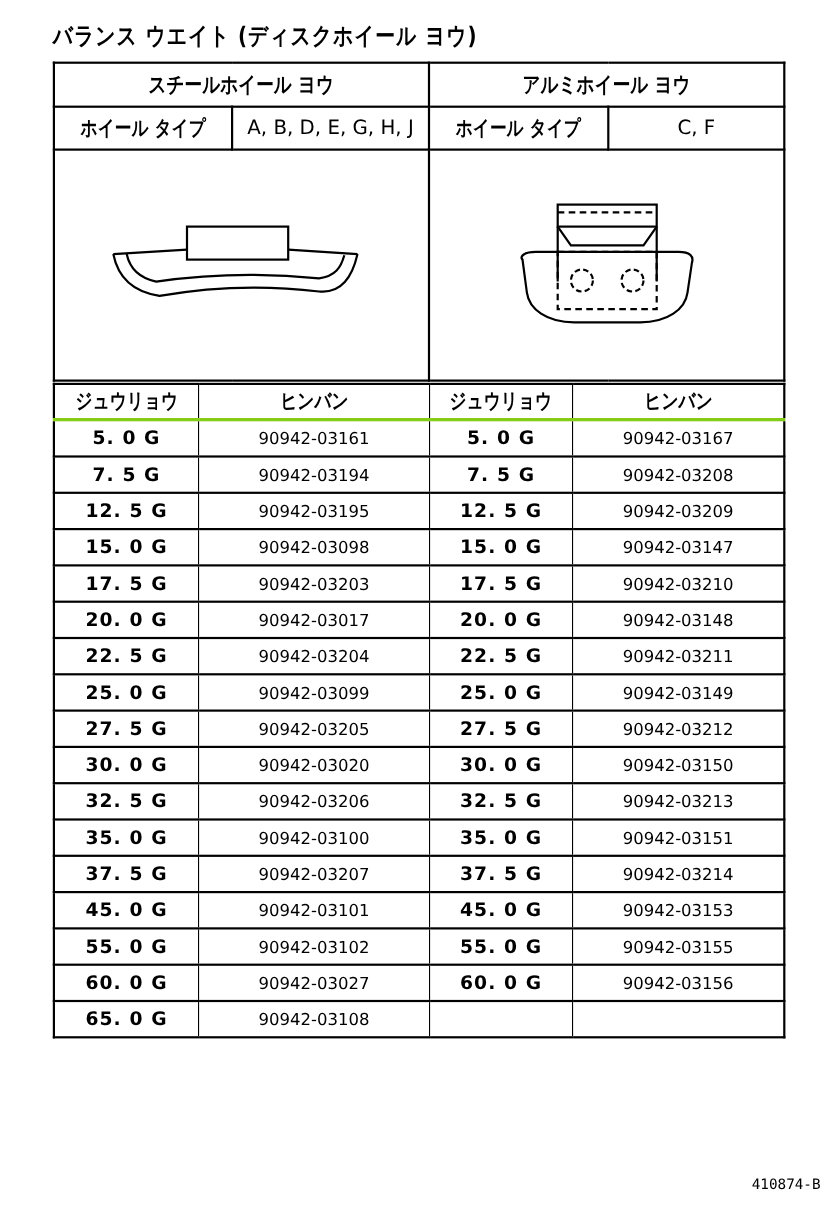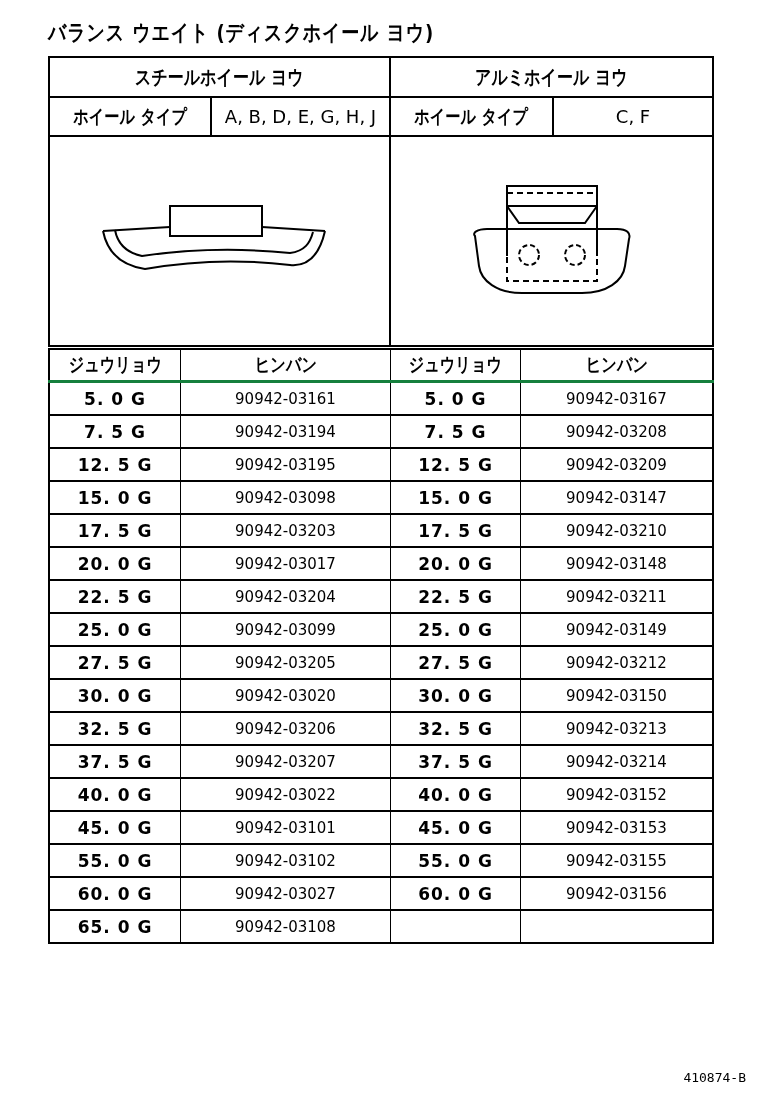--- a/index.html
+++ b/index.html
@@ -10,21 +10,21 @@
   td { border: 1px solid #000; text-align: center; vertical-align: middle; padding: 0; }
   .top { left: 48px; top: 56px; width: 666px; }
   .top td { border-width: 2px; }
   .top .hdr { height: 38px; font-size: 20px; font-weight: bold; }
   .top .hdr span, .top .lbl span { display: inline-block; transform: scaleX(0.8); white-space: nowrap; }
   .top .lbl { height: 37px; font-size: 19px; font-weight: bold; }
   .top .val { font-size: 18px; }
   .top .img { height: 208px; border-top-width: 2px; }
   .parts { left: 48px; top: 348px; width: 666px; }
   .parts td { height: 31px; font-size: 16px; }
-  .parts tr.head td { height: 30px; font-size: 19px; font-weight: bold; border-bottom: 3px solid #15803d; }
+  .parts tr.head td { height: 30px; font-size: 19px; font-weight: bold; border-bottom: 3px solid #84cc16; }
   .parts tr.head td span { display:inline-block; transform: scaleX(0.8); white-space: nowrap; }
   .parts td.w { font-size: 17px; letter-spacing: 1px; font-weight: bold; }
   .parts td.p { font-family: "DejaVu Sans", sans-serif; font-size: 15px; }
   .parts tr td { border-top-width: 2px; border-bottom-width: 2px; }
   .parts td:first-child { border-left-width: 2px; }
   .parts td:last-child { border-right-width: 2px; }
   .parts td.c1 { width: 130px; }
   .parts td.c2 { width: 209px; }
   .parts td.c3 { width: 129px; }
   svg { display: block; margin: 0 auto; }
@@ -141,30 +141,30 @@
         <td class="w c3">30. 0 G</td>
         <td class="p">90942-03150</td>
       </tr>
       <tr>
         <td class="w c1">32. 5 G</td>
         <td class="p c2">90942-03206</td>
         <td class="w c3">32. 5 G</td>
         <td class="p">90942-03213</td>
       </tr>
       <tr>
+        <td class="w c1">35. 0 G</td>
+        <td class="p c2">90942-03100</td>
+        <td class="w c3">35. 0 G</td>
+        <td class="p">90942-03151</td>
+      </tr>
+      <tr>
         <td class="w c1">37. 5 G</td>
         <td class="p c2">90942-03207</td>
         <td class="w c3">37. 5 G</td>
         <td class="p">90942-03214</td>
-      </tr>
-      <tr>
-        <td class="w c1">40. 0 G</td>
-        <td class="p c2">90942-03022</td>
-        <td class="w c3">40. 0 G</td>
-        <td class="p">90942-03152</td>
       </tr>
       <tr>
         <td class="w c1">45. 0 G</td>
         <td class="p c2">90942-03101</td>
         <td class="w c3">45. 0 G</td>
         <td class="p">90942-03153</td>
       </tr>
       <tr>
         <td class="w c1">55. 0 G</td>
         <td class="p c2">90942-03102</td>

